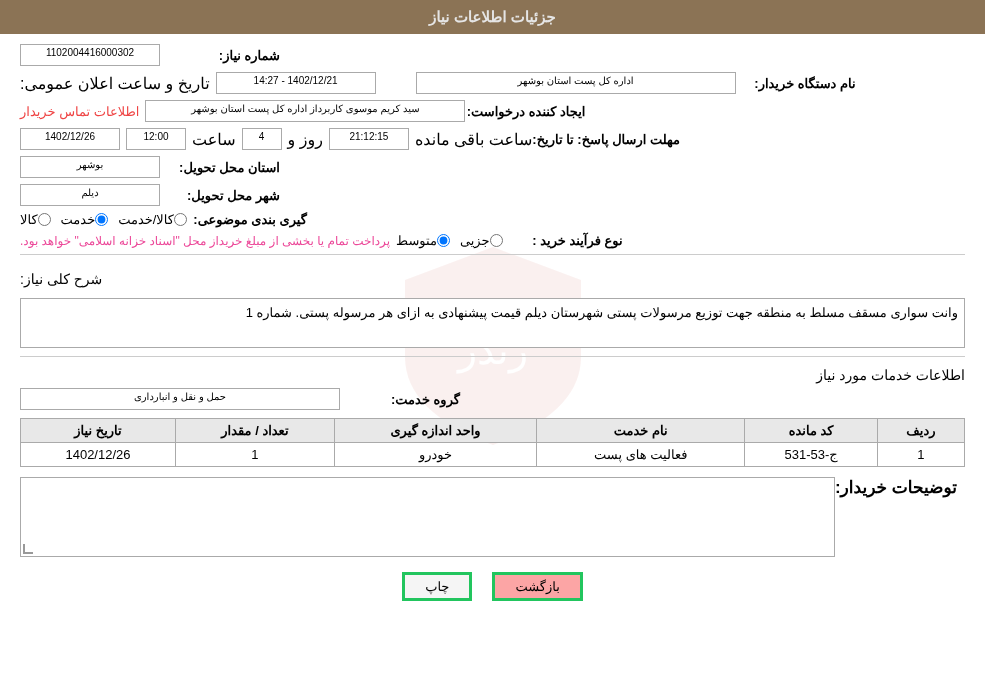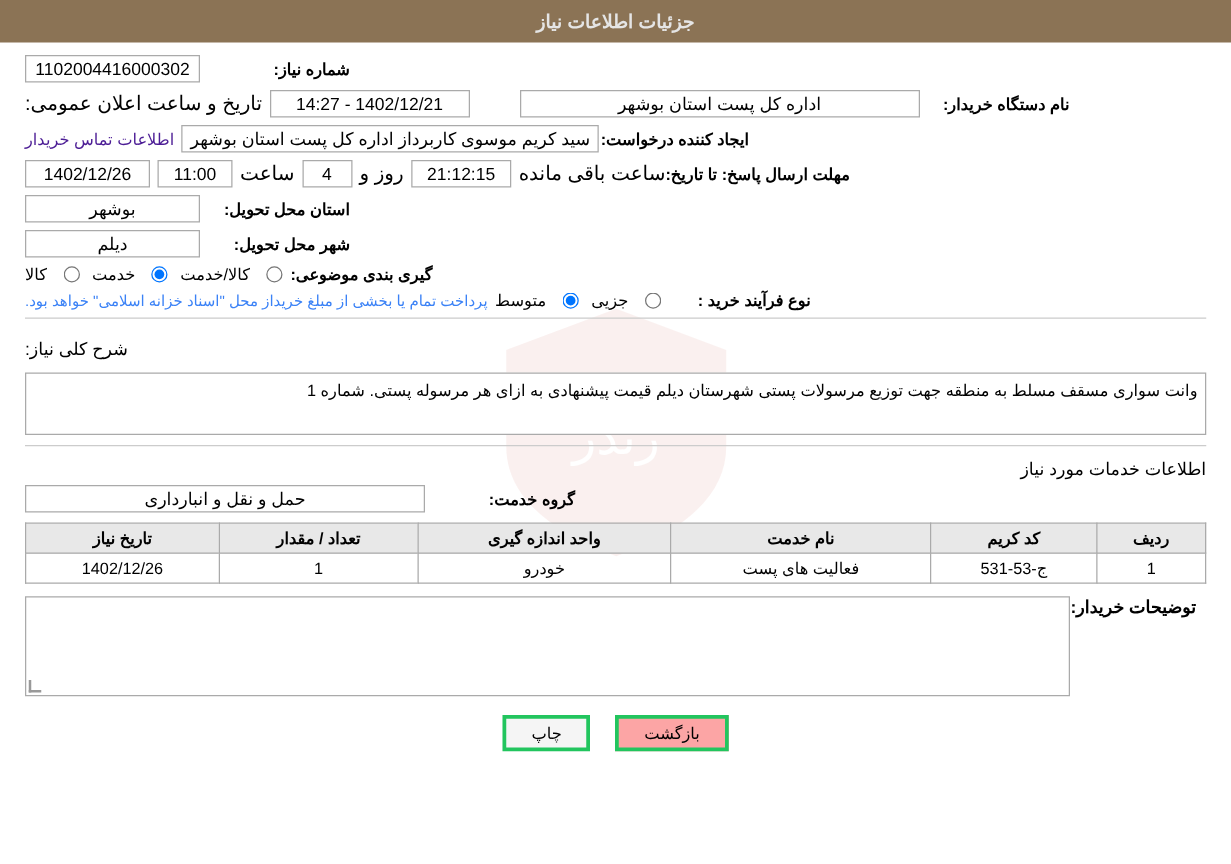--- a/index.html
+++ b/index.html
@@ -55,51 +55,51 @@
       min-width: 120px;
       text-align: right;
     }
     .value-box {
       border: 1px solid #aaa;
       background: #fff;
       padding: 2px 6px;
       min-width: 200px;
       min-height: 22px;
       text-align: center;
-      font-size: 14px;
+      font-size: 10px;
     }
     .value-box-wide {
       min-width: 320px;
     }
     .value-box-narrow {
       min-width: 140px;
     }
     .inline-group {
       display: flex;
       align-items: center;
       gap: 6px;
     }
     .small-label {
       white-space: nowrap;
       font-size: 16px;
     }
     .link-text {
-      color: #4c1d95;
+      color: #ef4444;
       cursor: pointer;
       text-decoration: none;
     }
     .radio-group {
       display: flex;
       align-items: center;
       gap: 10px;
     }
     .radio-item {
       display: flex;
       align-items: center;
-      gap: 13px;
+      gap: 0;
     }
     .section-title {
       font-weight: normal;
       font-size: 14px;
       margin: 10px 0 5px 0;
       text-align: right;
     }
     .services-table {
       width: 100%;
       border-collapse: collapse;
@@ -113,21 +113,21 @@
     }
     .services-table th {
       background: #e8e8e8;
       font-weight: bold;
     }
     .services-table td:first-child {
       text-align: center;
     }
     .comments-label {
       font-weight: bold;
-      font-size: 14px;
+      font-size: 17px;
       min-width: 80px;
       text-align: right;
       margin-right: 8px;
     }
     .comments-box {
       border: 1px solid #aaa;
       flex: 1;
       min-height: 80px;
       background: #fff;
       position: relative;
@@ -165,21 +165,21 @@
       position: absolute;
       bottom: 2px;
       left: 2px;
       width: 10px;
       height: 10px;
       border-bottom: 2px solid #999;
       border-left: 2px solid #999;
     }
     .note-text {
       font-size: 12px;
-      color: #3b82f6;
+      color: #ec4899;
     }
   </style>
 </head>
 <body>
 
 <div class="page-container watermark-area">
 
   <svg class="watermark" viewBox="0 0 100 100" xmlns="http://www.w3.org/2000/svg">
     <path d="M50 5 L90 20 L90 55 Q90 80 50 95 Q10 80 10 55 L10 20 Z" fill="#c0392b"></path>
     <text x="50" y="58" text-anchor="middle" font-size="18" fill="#fff" font-family="Tahoma">رندر</text>
@@ -215,21 +215,21 @@
     </div>
 
     <div class="row-field">
       <span class="label">مهلت ارسال پاسخ: تا تاریخ:</span>
       <div class="inline-group">
         <span class="small-label">ساعت باقی مانده</span>
         <div class="value-box" style="min-width:80px;">21:12:15</div>
         <span class="small-label">روز و</span>
         <div class="value-box" style="min-width:40px;">4</div>
         <span class="small-label">ساعت</span>
-        <div class="value-box" style="min-width:60px;">11:00</div>
+        <div class="value-box" style="min-width:60px;">12:00</div>
         <div class="value-box" style="min-width:100px;">1402/12/26</div>
       </div>
     </div>
 
     <div class="row-field">
       <span class="label">استان محل تحویل:</span>
       <div class="value-box value-box-narrow">بوشهر</div>
     </div>
 
     <div class="row-field">
@@ -287,21 +287,21 @@
 
     <div class="row-field">
       <span class="label">گروه خدمت:</span>
       <div class="value-box value-box-wide">حمل و نقل و انبارداری</div>
     </div>
 
     <table class="services-table">
       <thead>
         <tr>
           <th>ردیف</th>
-          <th>کد کریم</th>
+          <th>کد مانده</th>
           <th>نام خدمت</th>
           <th>واحد اندازه گیری</th>
           <th>تعداد / مقدار</th>
           <th>تاریخ نیاز</th>
         </tr>
       </thead>
       <tbody id="services-table-body">
       <tr>
             <td>1</td>
             <td>ج-53-531</td>

